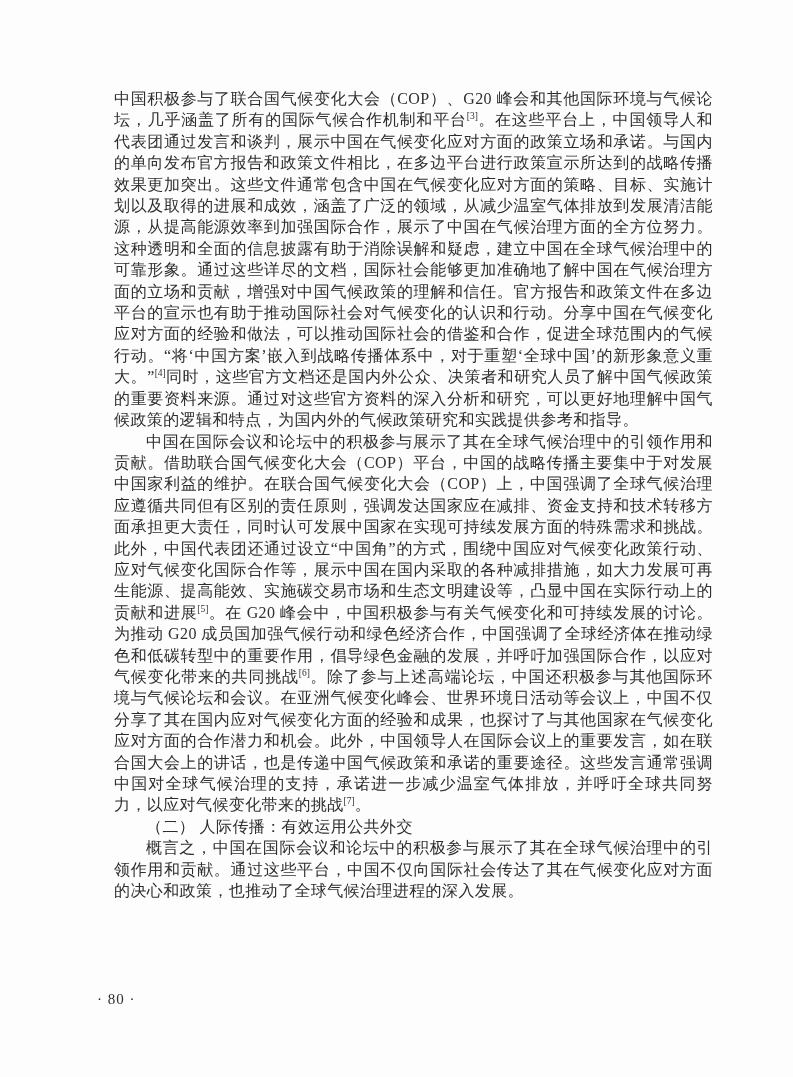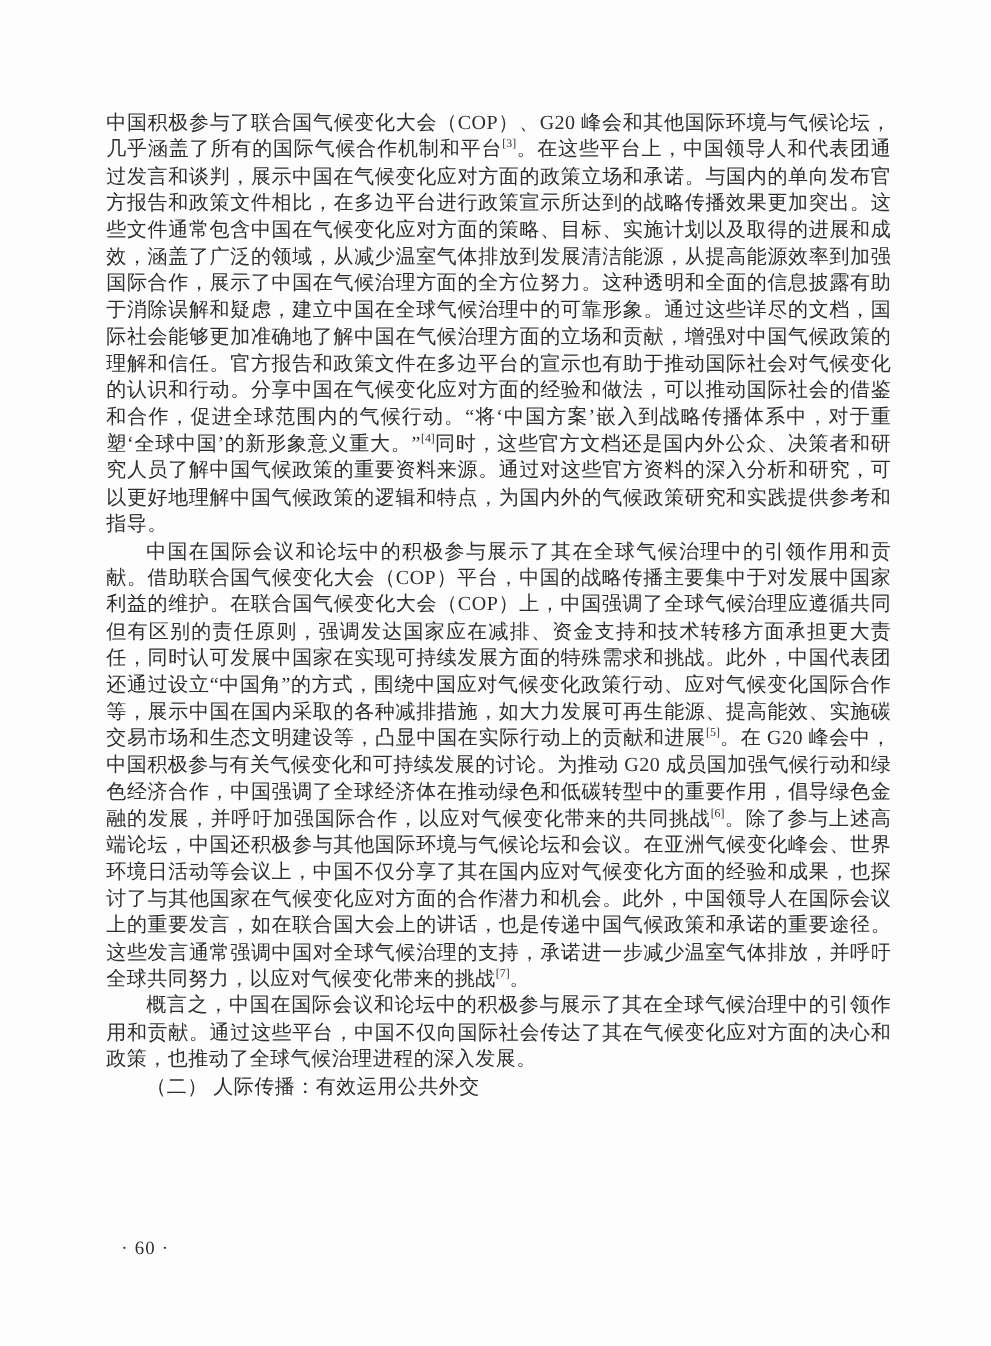--- a/index.html
+++ b/index.html
@@ -6,21 +6,21 @@
     margin: 0;
     padding: 0;
     background: #fdfdfd;
   }
   .page {
     position: relative;
     width: 793px;
     height: 1077px;
     background: #fdfdfd;
     box-sizing: border-box;
-    padding: 88px 80px 0 85px;
+    padding: 88px 80px 0 114px;
     color: #2e2e2e;
     font-family: "Liberation Serif", "DejaVu Serif", serif;
     overflow: hidden;
   }
   .text-block p {
     margin: 0;
     font-size: 16px;
     line-height: 21.4px;
     text-align: justify;
     letter-spacing: 0.4px;
@@ -44,17 +44,17 @@
     color: #2e2e2e;
   }
 </style>
 </head>
 <body>
 
 <div class="page">
   <div class="text-block" id="paragraphs">
       <p class="body">中国积极参与了联合国气候变化大会（COP）、G20 峰会和其他国际环境与气候论坛，几乎涵盖了所有的国际气候合作机制和平台<sup>[3]</sup>。在这些平台上，中国领导人和代表团通过发言和谈判，展示中国在气候变化应对方面的政策立场和承诺。与国内的单向发布官方报告和政策文件相比，在多边平台进行政策宣示所达到的战略传播效果更加突出。这些文件通常包含中国在气候变化应对方面的策略、目标、实施计划以及取得的进展和成效，涵盖了广泛的领域，从减少温室气体排放到发展清洁能源，从提高能源效率到加强国际合作，展示了中国在气候治理方面的全方位努力。这种透明和全面的信息披露有助于消除误解和疑虑，建立中国在全球气候治理中的可靠形象。通过这些详尽的文档，国际社会能够更加准确地了解中国在气候治理方面的立场和贡献，增强对中国气候政策的理解和信任。官方报告和政策文件在多边平台的宣示也有助于推动国际社会对气候变化的认识和行动。分享中国在气候变化应对方面的经验和做法，可以推动国际社会的借鉴和合作，促进全球范围内的气候行动。“将‘中国方案’嵌入到战略传播体系中，对于重塑‘全球中国’的新形象意义重大。”<sup>[4]</sup>同时，这些官方文档还是国内外公众、决策者和研究人员了解中国气候政策的重要资料来源。通过对这些官方资料的深入分析和研究，可以更好地理解中国气候政策的逻辑和特点，为国内外的气候政策研究和实践提供参考和指导。</p>
       <p class="indent body">中国在国际会议和论坛中的积极参与展示了其在全球气候治理中的引领作用和贡献。借助联合国气候变化大会（COP）平台，中国的战略传播主要集中于对发展中国家利益的维护。在联合国气候变化大会（COP）上，中国强调了全球气候治理应遵循共同但有区别的责任原则，强调发达国家应在减排、资金支持和技术转移方面承担更大责任，同时认可发展中国家在实现可持续发展方面的特殊需求和挑战。此外，中国代表团还通过设立“中国角”的方式，围绕中国应对气候变化政策行动、应对气候变化国际合作等，展示中国在国内采取的各种减排措施，如大力发展可再生能源、提高能效、实施碳交易市场和生态文明建设等，凸显中国在实际行动上的贡献和进展<sup>[5]</sup>。在 G20 峰会中，中国积极参与有关气候变化和可持续发展的讨论。为推动 G20 成员国加强气候行动和绿色经济合作，中国强调了全球经济体在推动绿色和低碳转型中的重要作用，倡导绿色金融的发展，并呼吁加强国际合作，以应对气候变化带来的共同挑战<sup>[6]</sup>。除了参与上述高端论坛，中国还积极参与其他国际环境与气候论坛和会议。在亚洲气候变化峰会、世界环境日活动等会议上，中国不仅分享了其在国内应对气候变化方面的经验和成果，也探讨了与其他国家在气候变化应对方面的合作潜力和机会。此外，中国领导人在国际会议上的重要发言，如在联合国大会上的讲话，也是传递中国气候政策和承诺的重要途径。这些发言通常强调中国对全球气候治理的支持，承诺进一步减少温室气体排放，并呼吁全球共同努力，以应对气候变化带来的挑战<sup>[7]</sup>。</p>
+      <p class="indent heading">（二） 人际传播：有效运用公共外交</p>
       <p class="indent body">概言之，中国在国际会议和论坛中的积极参与展示了其在全球气候治理中的引领作用和贡献。通过这些平台，中国不仅向国际社会传达了其在气候变化应对方面的决心和政策，也推动了全球气候治理进程的深入发展。</p>
-      <p class="indent heading">（二） 人际传播：有效运用公共外交</p>
     </div>
-  <div class="footer">· 60 ·</div>
+  <div class="footer">· 80 ·</div>
 </div>
 
 </body></html>

